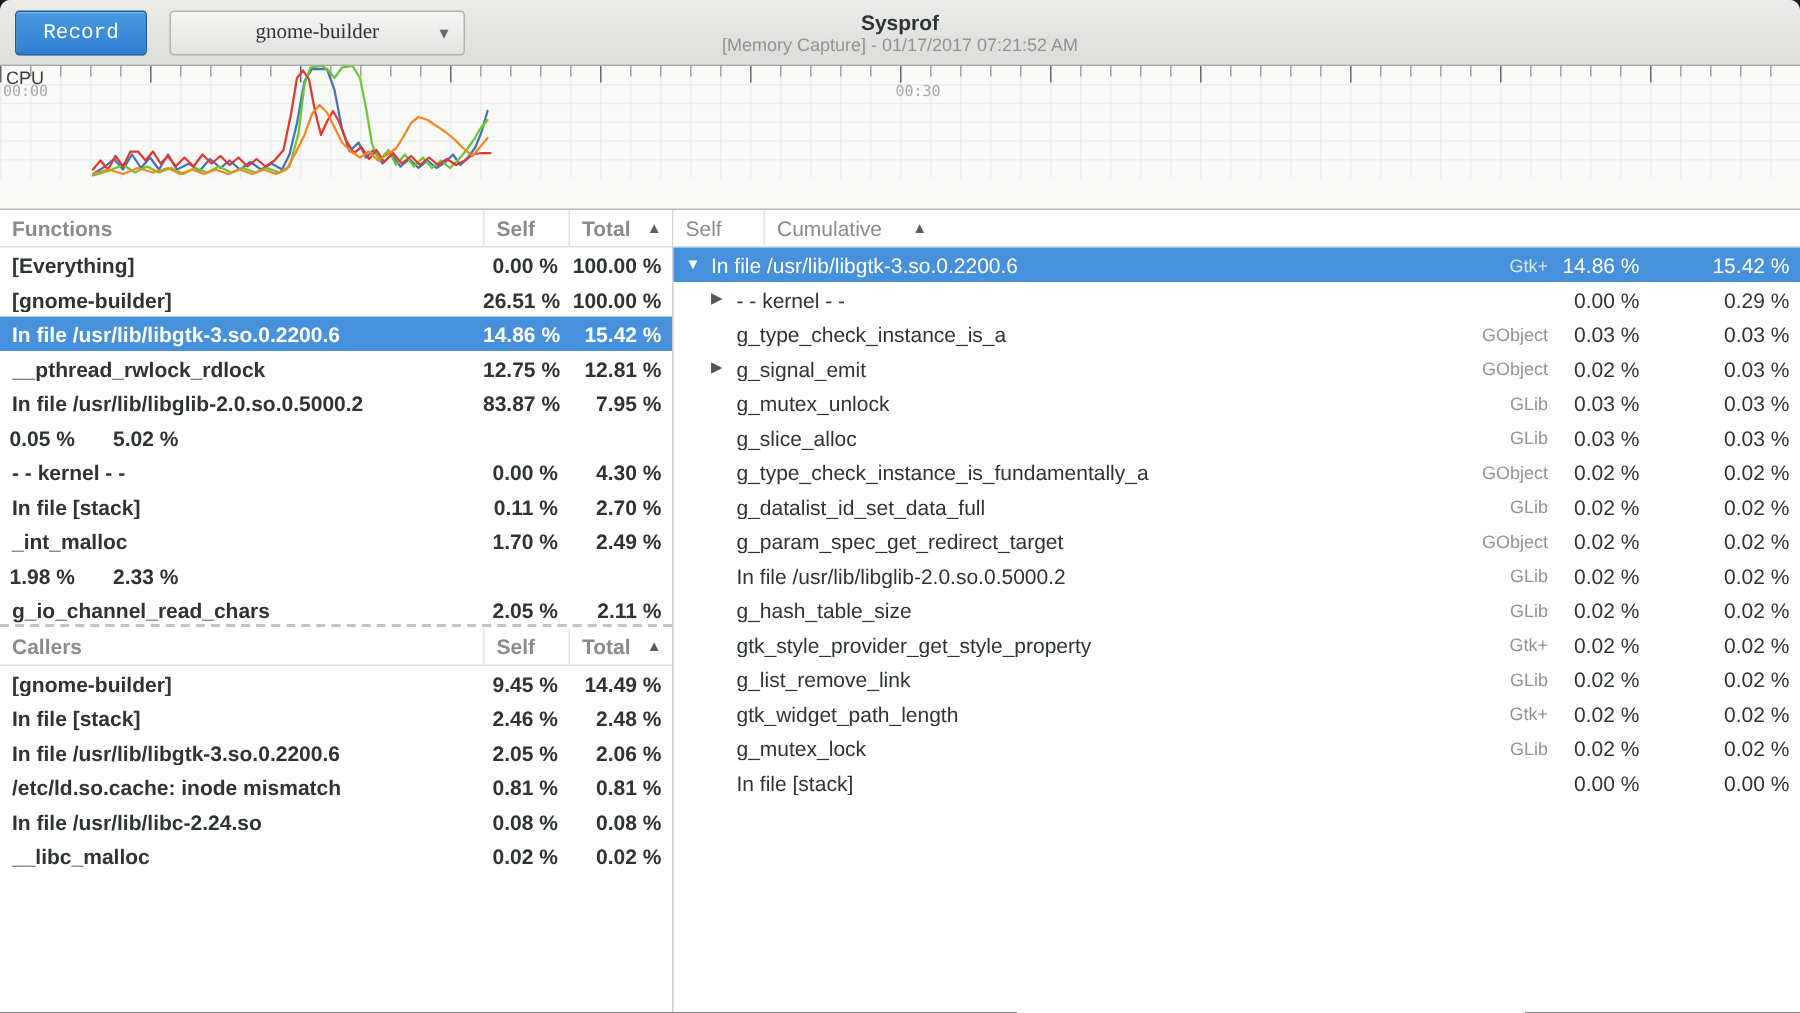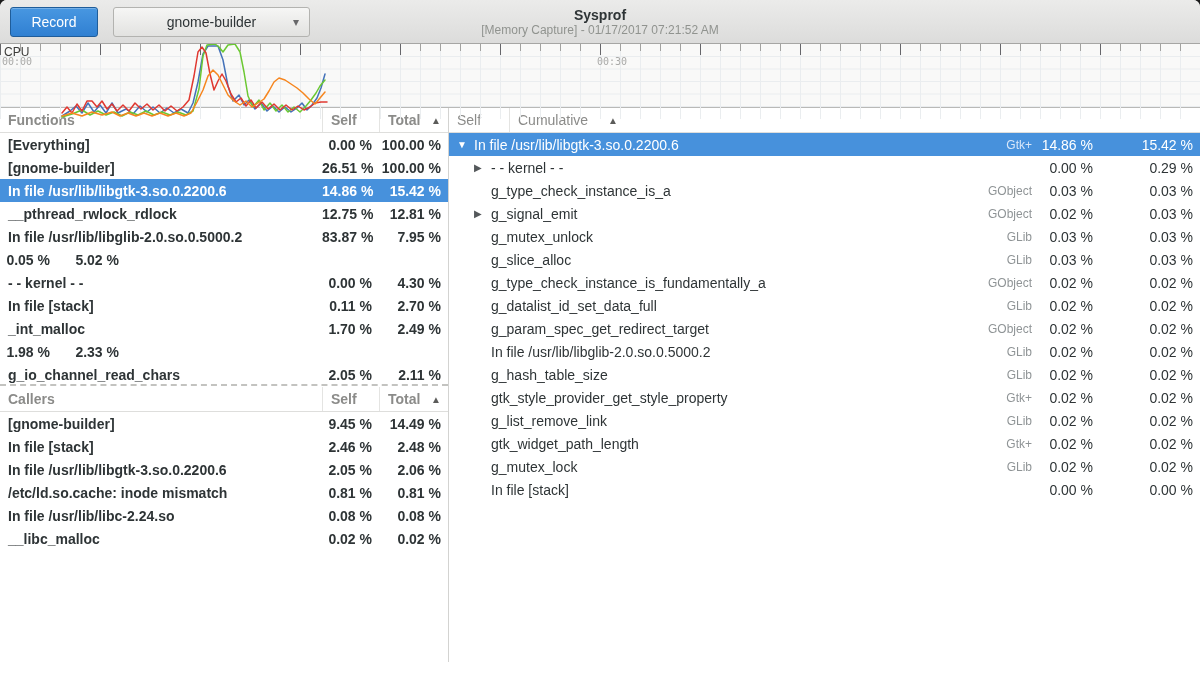--- a/index.html
+++ b/index.html
@@ -13,28 +13,28 @@
   .headerbar{
     position:relative;height:44px;display:flex;align-items:center;
     background:linear-gradient(#eaeae9,#dedeld) #e3e3e2;
     background:linear-gradient(#ebebea,#dcdcdb);
     border-bottom:1px solid #a6a6a4;padding:0 8px;
   }
   .record-btn{
     height:30px;width:88px;margin-left:2px;
     border:1px solid #1f5d9a;border-radius:3px;
     background:linear-gradient(#4897e1,#3080d2);
-    color:#fff;font-family:Liberation Sans, sans-serif;font-size:14px;
+    color:#fff;font-family:Liberation Mono, monospace;font-size:14px;
     box-shadow:inset 0 1px rgba(255,255,255,.25);
   }
   .combo{
     height:30px;width:197px;margin-left:15px;position:relative;
     border:1px solid #b3b3b0;border-radius:3px;
     background:linear-gradient(#f6f6f5,#e2e2e0);
-    color:#2e3436;font-family:Liberation Sans, sans-serif;font-size:14px;
+    color:#2e3436;font-family:Liberation Serif, serif;font-size:14px;
     display:flex;align-items:center;justify-content:center;
   }
   .combo-arrow{position:absolute;right:10px;top:7px;font-size:12px;color:#68686a;}
   .hb-center{
     position:absolute;left:0;right:0;top:0;height:44px;
     display:flex;flex-direction:column;align-items:center;justify-content:center;
     pointer-events:none;
   }
   .hb-title{font-size:14px;font-weight:bold;color:#2e3436;line-height:16px;}
   .hb-subtitle{font-size:12px;color:#90938f;line-height:14px;}
@@ -45,21 +45,21 @@
     background:linear-gradient(#f6f6f5,#e2e2e0);
     font-size:15px;color:#454545;line-height:1;
   }
   .hb-sep{width:1px;height:26px;background:#c6c6c4;margin:0 11px;}
   .win-btn{
     width:30px;height:30px;border:none;background:transparent;
     color:#333;font-size:15px;position:relative;
   }
   .min-glyph{position:absolute;left:9px;bottom:9px;width:12px;height:2px;background:#333;}
   
-  .graph{position:relative;height:64px;background:#f9f9f8;border-bottom:1px solid #b9b9b7;text-align:right;}
+  .graph{position:relative;height:96px;background:#f9f9f8;border-bottom:1px solid #b9b9b7;text-align:right;}
   .graph svg{position:absolute;left:0;top:0;}
   .cpu-label{position:absolute;left:4px;top:1px;font-size:12px;color:#3c3c3a;}
   .time-label{position:absolute;top:12px;font-family:"DejaVu Sans Mono",monospace;font-size:10px;color:#aaaaa8;letter-spacing:0;}
   .t-start{left:2px;}
   .t-mid{left:597px;}
   
   .content{display:flex;height:554px;}
   .left-pane{width:448px;display:flex;flex-direction:column;font-weight:bold;}
   .vsep{width:1px;background:#d3d3d1;}
   .right-pane{flex:1;display:flex;flex-direction:column;}

